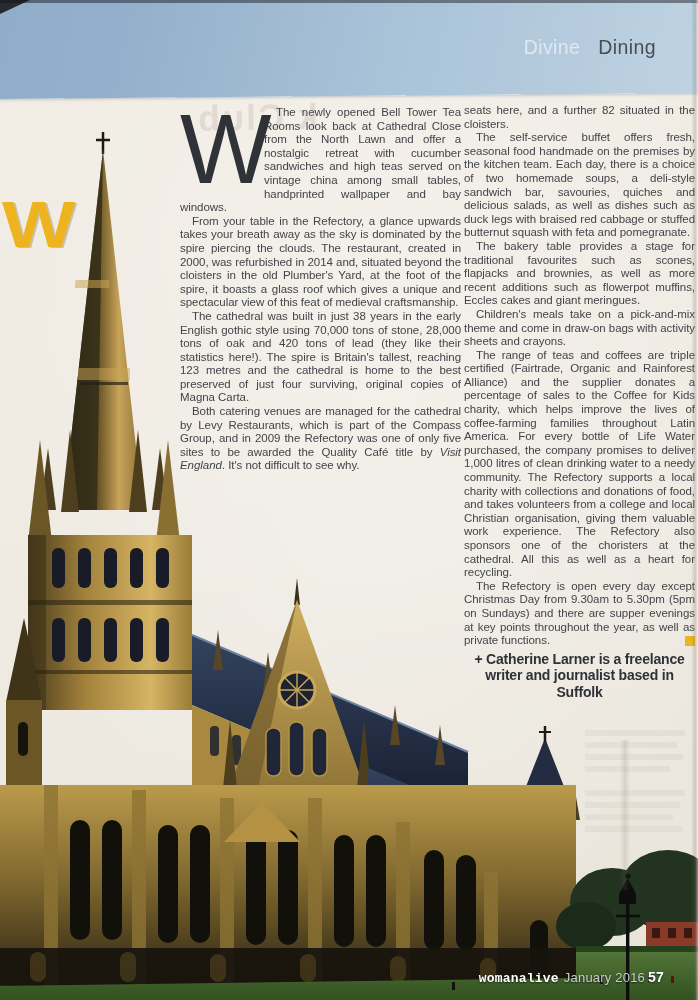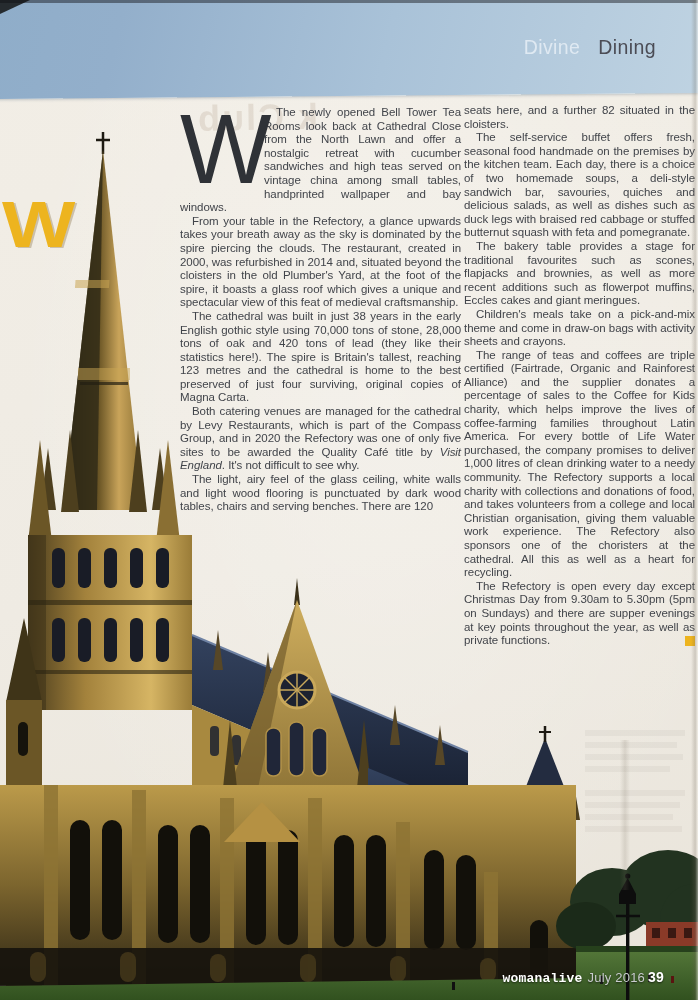--- a/index.html
+++ b/index.html
@@ -306,35 +306,35 @@
 
   <div class="ghost-club">k Club</div>
 
   <div class="margin-w">W</div>
 
   <div class="col col-left">
     <p class="firstpara"><span class="dropcap">W</span></p>
     <p>The newly opened Bell Tower Tea Rooms look back at Cathedral Close from the North Lawn and offer a nostalgic retreat with cucumber sandwiches and high teas served on vintage china among small tables, handprinted wallpaper and bay windows.</p>
     <p>From your table in the Refectory, a glance upwards takes your breath away as the sky is dominated by the spire piercing the clouds. The restaurant, created in 2000, was refurbished in 2014 and, situated beyond the cloisters in the old Plumber's Yard, at the foot of the spire, it boasts a glass roof which gives a unique and spectacular view of this feat of medieval craftsmanship.</p>
     <p>The cathedral was built in just 38 years in the early English gothic style using 70,000 tons of stone, 28,000 tons of oak and 420 tons of lead (they like their statistics here!). The spire is Britain's tallest, reaching 123 metres and the cathedral is home to the best preserved of just four surviving, original copies of Magna Carta.</p>
-    <p><span>Both catering venues are managed for the cathedral by Levy Restaurants, which is part of the Compass Group, and in 2020 the Refectory was one of only five sites to be awarded the Quality Café title by </span><i>Visit England</i><span>. It's not difficult to see why.</span></p>
-    <p>The light, airy feel of the glass ceiling, white walls and light wood flooring is punctuated by dark wood tables, chairs and serving benches. There are 120</p>
+    <p><span>Both catering venues are managed for the cathedral by Levy Restaurants, which is part of the Compass Group, and in 2009 the Refectory was one of only five sites to be awarded the Quality Café title by </span><i>Visit England</i><span>. It's not difficult to see why.</span></p>
   </div>
 
   <div class="col col-right">
     <p class="noindent">seats here, and a further 82 situated in the cloisters.</p>
     <p>The self-service buffet offers fresh, seasonal food handmade on the premises by the kitchen team. Each day, there is a choice of two homemade soups, a deli-style sandwich bar, savouries, quiches and delicious salads, as well as dishes such as duck legs with braised red cabbage or stuffed butternut squash with feta and pomegranate.</p>
     <p>The bakery table provides a stage for traditional favourites such as scones, flapjacks and brownies, as well as more recent additions such as flowerpot muffins, Eccles cakes and giant meringues.</p>
     <p>Children's meals take on a pick-and-mix theme and come in draw-on bags with activity sheets and crayons.</p>
     <p>The range of teas and coffees are triple certified (Fairtrade, Organic and Rainforest Alliance) and the supplier donates a percentage of sales to the Coffee for Kids charity, which helps improve the lives of coffee-farming families throughout Latin America. For every bottle of Life Water purchased, the company promises to deliver 1,000 litres of clean drinking water to a needy community. The Refectory supports a local charity with collections and donations of food, and takes volunteers from a college and local Christian organisation, giving them valuable work experience. The Refectory also sponsors one of the choristers at the cathedral. All this as well as a heart for recycling.</p>
     <p class="lastpara"><span>The Refectory is open every day except Christmas Day from 9.30am to 5.30pm (5pm on Sundays) and there are supper evenings at key points throughout the year, as well as private functions.</span><span class="endmark"></span></p>
+    <p class="byline">+ Catherine Larner is a freelance writer and journalist based in Suffolk</p>
   </div>
 
   <div class="crease"></div>
 
   <div class="footer">
-    <span class="mag">womanalive</span><span class="issue">July 2016</span><span class="pageno">39</span>
+    <span class="mag">womanalive</span><span class="issue">January 2016</span><span class="pageno">57</span>
   </div>
 
   <div class="corner-tl"></div>
   <div class="edge-top"></div>
   <div class="edge-right"></div>
 </div>
 
 </body></html>

